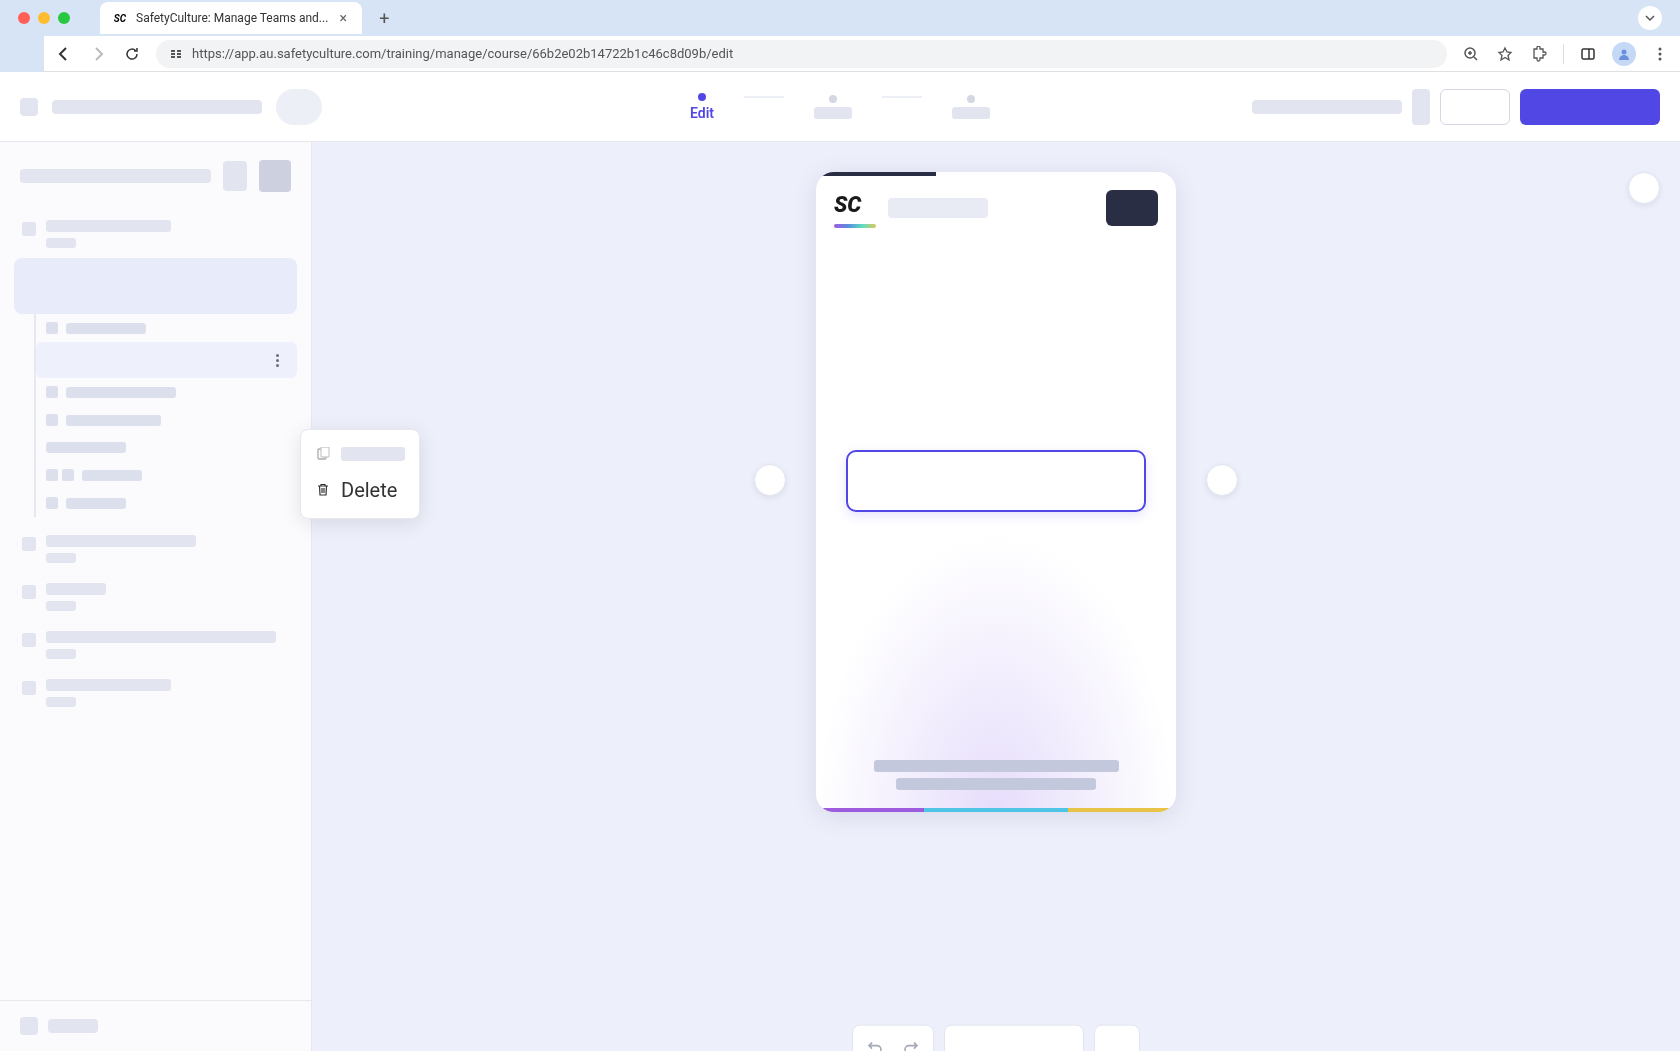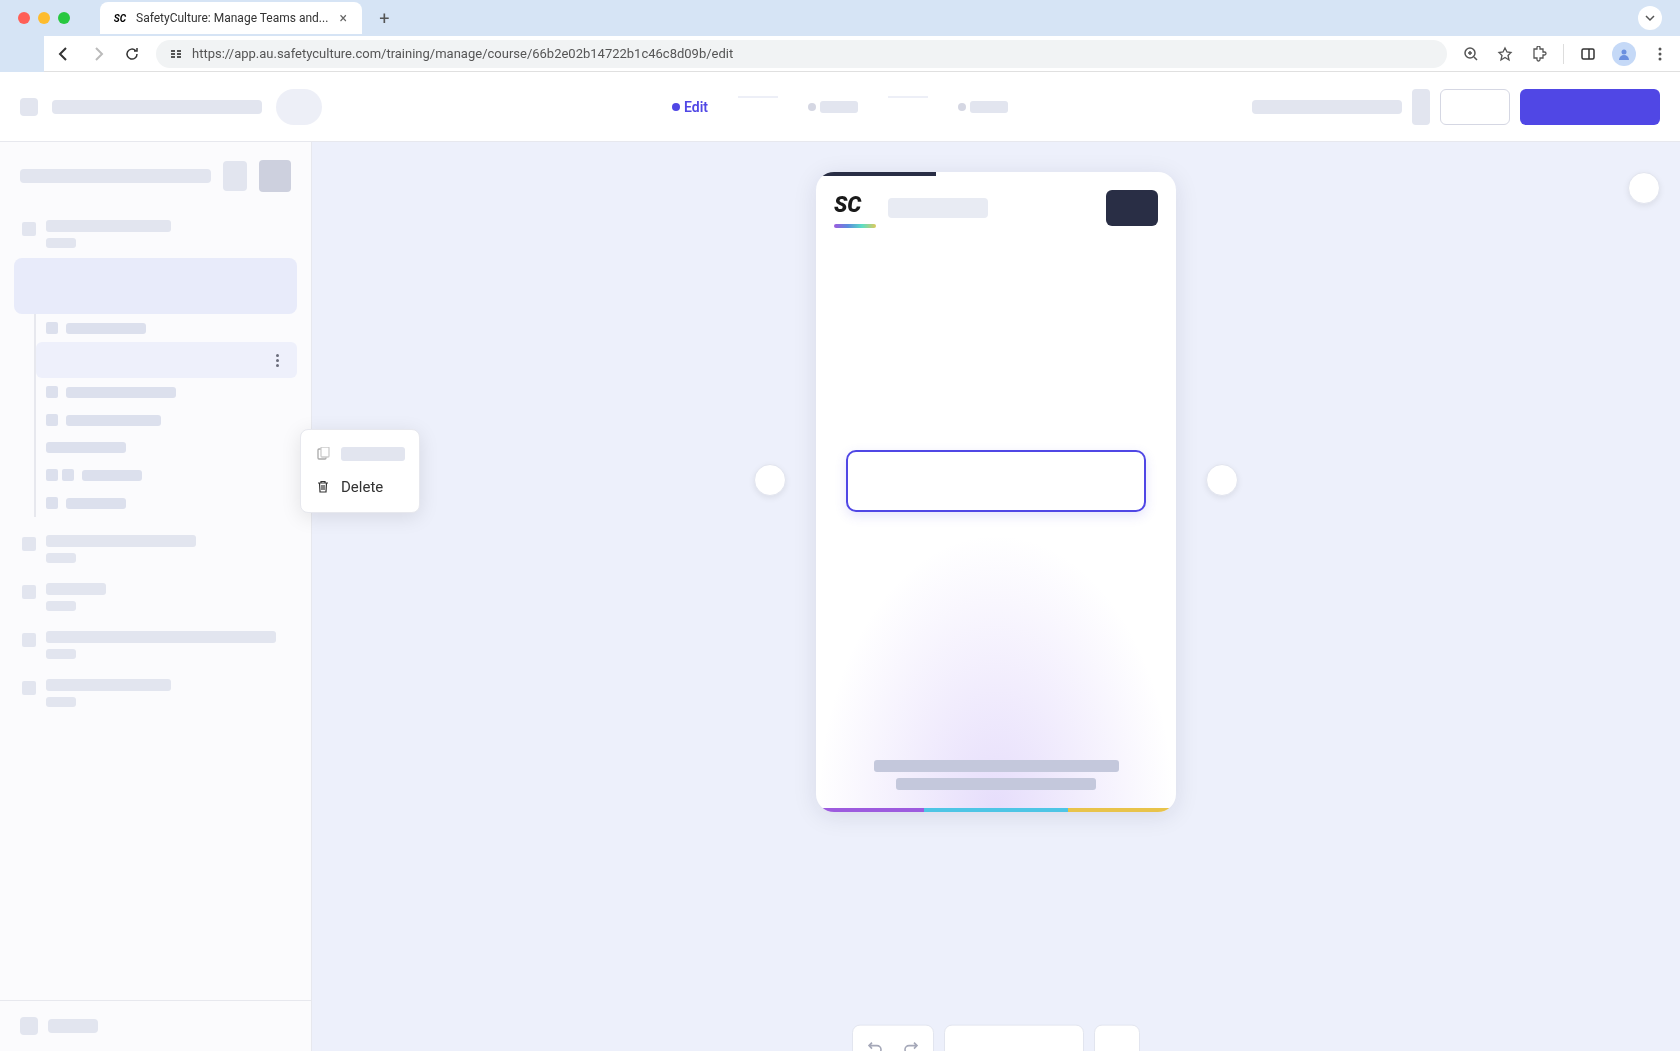--- a/index.html
+++ b/index.html
@@ -35,21 +35,21 @@
     .app { background: #edf0fb; height: calc(1051px - 72px); display: flex; flex-direction: column; }
     
     .app-header { background: #fff; height: 70px; display: flex; align-items: center; padding: 0 20px; border-bottom: 1px solid #e7e8ee; }
     .header-left { display: flex; align-items: center; gap: 14px; }
     .sk { background: #e2e5ef; border-radius: 4px; }
     .sk-sq { width: 18px; height: 18px; }
     .sk-bar { height: 14px; }
     .sk-pill { height: 36px; border-radius: 18px; background: #edeff7; }
     
     .stepper { display: flex; align-items: center; gap: 30px; margin: 0 auto; position: absolute; left: 50%; transform: translateX(-50%); }
-    .step { display: flex; flex-direction: row; align-items: center; gap: 4px; }
+    .step { display: flex; flex-direction: column; align-items: center; gap: 4px; }
     .step-dot { width: 8px; height: 8px; border-radius: 50%; background: #d5d7e3; }
     .step-dot.active { background: #5047e5; }
     .step-label { font-size: 14px; color: #c8cad7; font-weight: 600; }
     .step-label.active { color: #5047e5; }
     .step-line { width: 40px; height: 2px; background: #edeff7; position: relative; top: -10px; }
     
     .header-right { display: flex; align-items: center; gap: 10px; margin-left: auto; }
     .header-sk-bar { width: 150px; height: 14px; background: #e2e5ef; border-radius: 4px; }
     .header-sk-sq { width: 18px; height: 36px; background: #e2e5ef; border-radius: 4px; }
     .header-btn { width: 70px; height: 36px; border-radius: 6px; }
@@ -80,21 +80,21 @@
     .sidebar-child-text { height: 11px; background: #dce0ed; border-radius: 3px; flex: 1; }
     .sidebar-child-more { width: 20px; height: 20px; display: flex; align-items: center; justify-content: center; flex-shrink: 0; }
     .more-dots { display: flex; flex-direction: column; gap: 2px; }
     .more-dots span { width: 3px; height: 3px; background: #6a6c7b; border-radius: 50%; }
     .sidebar-child.compound .sidebar-child-icon:nth-child(2) { margin-left:-4px; }
     
     .sidebar-footer { padding: 16px 20px; border-top: 1px solid #e7e8ee; display: flex; align-items: center; gap: 10px; }
     
     
     .context-menu { position: absolute; left: 300px; top: 287px; background: #fff; border: 1px solid #e7e8ee; border-radius: 8px; box-shadow: 0 4px 20px rgba(0,0,0,0.1); padding: 8px 0; width: 120px; z-index: 100; }
-    .context-item { display: flex; align-items: center; gap: 10px; padding: 8px 14px; font-size: 15px; color: #333; }
+    .context-item { display: flex; align-items: center; gap: 10px; padding: 8px 14px; font-size: 20px; color: #333; }
     .context-icon { width: 16px; height: 16px; display: flex; align-items: center; justify-content: center; }
     .context-sk { flex: 1; height: 14px; background: #e2e5ef; border-radius: 3px; }
     
     
     .canvas { flex: 1; background: #edf0fb; position: relative; display: flex; justify-content: center; padding-top: 30px; overflow: hidden; }
     .device { width: 360px; height: 640px; background: #fff; border-radius: 18px; box-shadow: 0 4px 24px rgba(30,30,60,0.1); position: relative; overflow: hidden; }
     .device-topbar { height: 4px; width: 120px; background: #292e45; position: absolute; top: 0; left: 0; }
     .device-header { padding: 18px 18px 0; display: flex; align-items: center; gap: 12px; }
     .device-logo { width: 42px; height: 32px; position: relative; }
     .device-logo-text { font-weight: 900; font-style: italic; font-size: 22px; color: #1a1a1a; }

